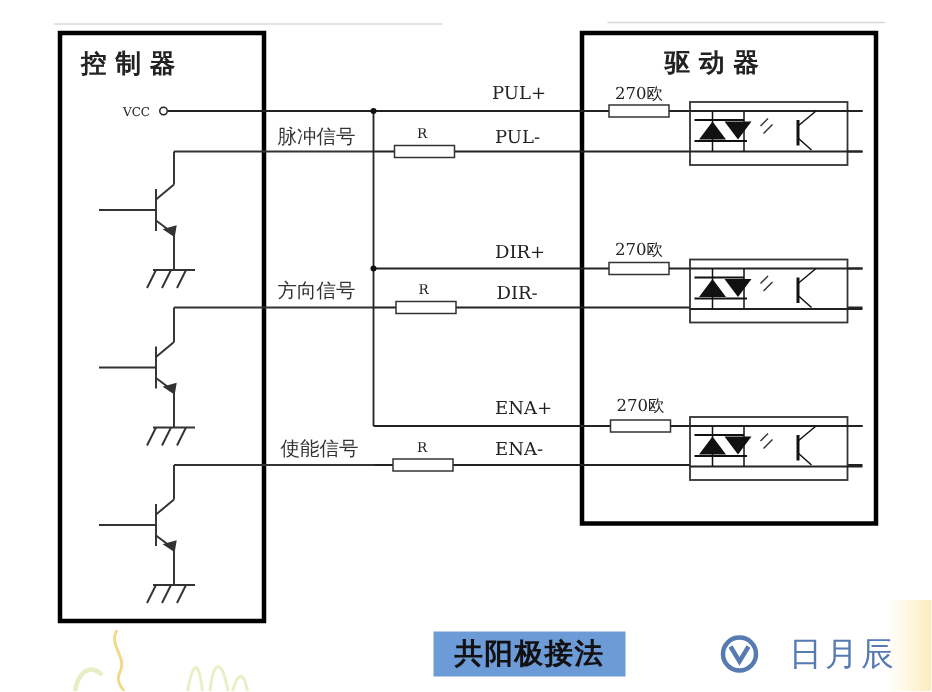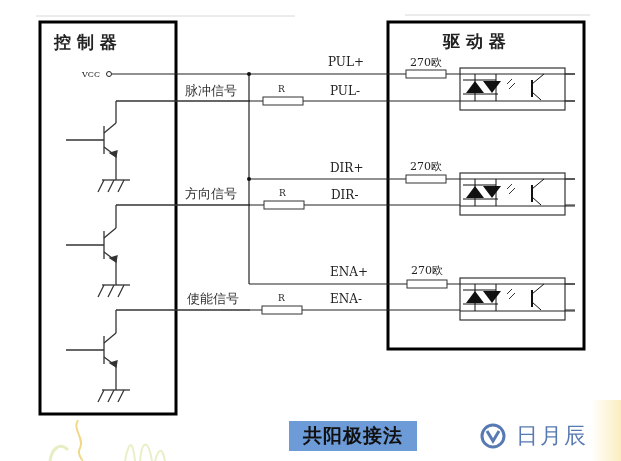--- a/index.html
+++ b/index.html
@@ -9,21 +9,21 @@
   .lbl-serif { font-family: "DejaVu Serif", "Liberation Serif", serif; }
   .title-badge {
     position: absolute; left: 253px; top: 421px; width: 128px; height: 30px;
     background: #6d9bd8; color: #111; font-weight: bold; font-size: 19px;
     display: flex; align-items: center; justify-content: center; letter-spacing: 1px;
     font-family: "DejaVu Sans", sans-serif;
     margin-left: 36px;
   }
   .watermark {
     position: absolute; left: 478px; top: 415px; width: 140px; height: 42px;
-    display: flex; align-items: center; gap: 8px; opacity: 0.85;
+    display: flex; align-items: center; gap: 18px; opacity: 0.85;
   }
   .wm-text { font-size: 22px; color: #3b63a6; font-family: "DejaVu Serif", serif; letter-spacing: 2px; }
   .wm-logo { width: 30px; height: 30px; }
   .deco { position: absolute; left: 40px; top: 420px; width: 140px; height: 41px; }
   .corner-glow { position: absolute; right: 0; top: 400px; width: 30px; height: 61px;
     background: linear-gradient(90deg, rgba(255,240,190,0), rgba(250,225,150,0.6)); }
 </style>
 </head>
 <body>
 

